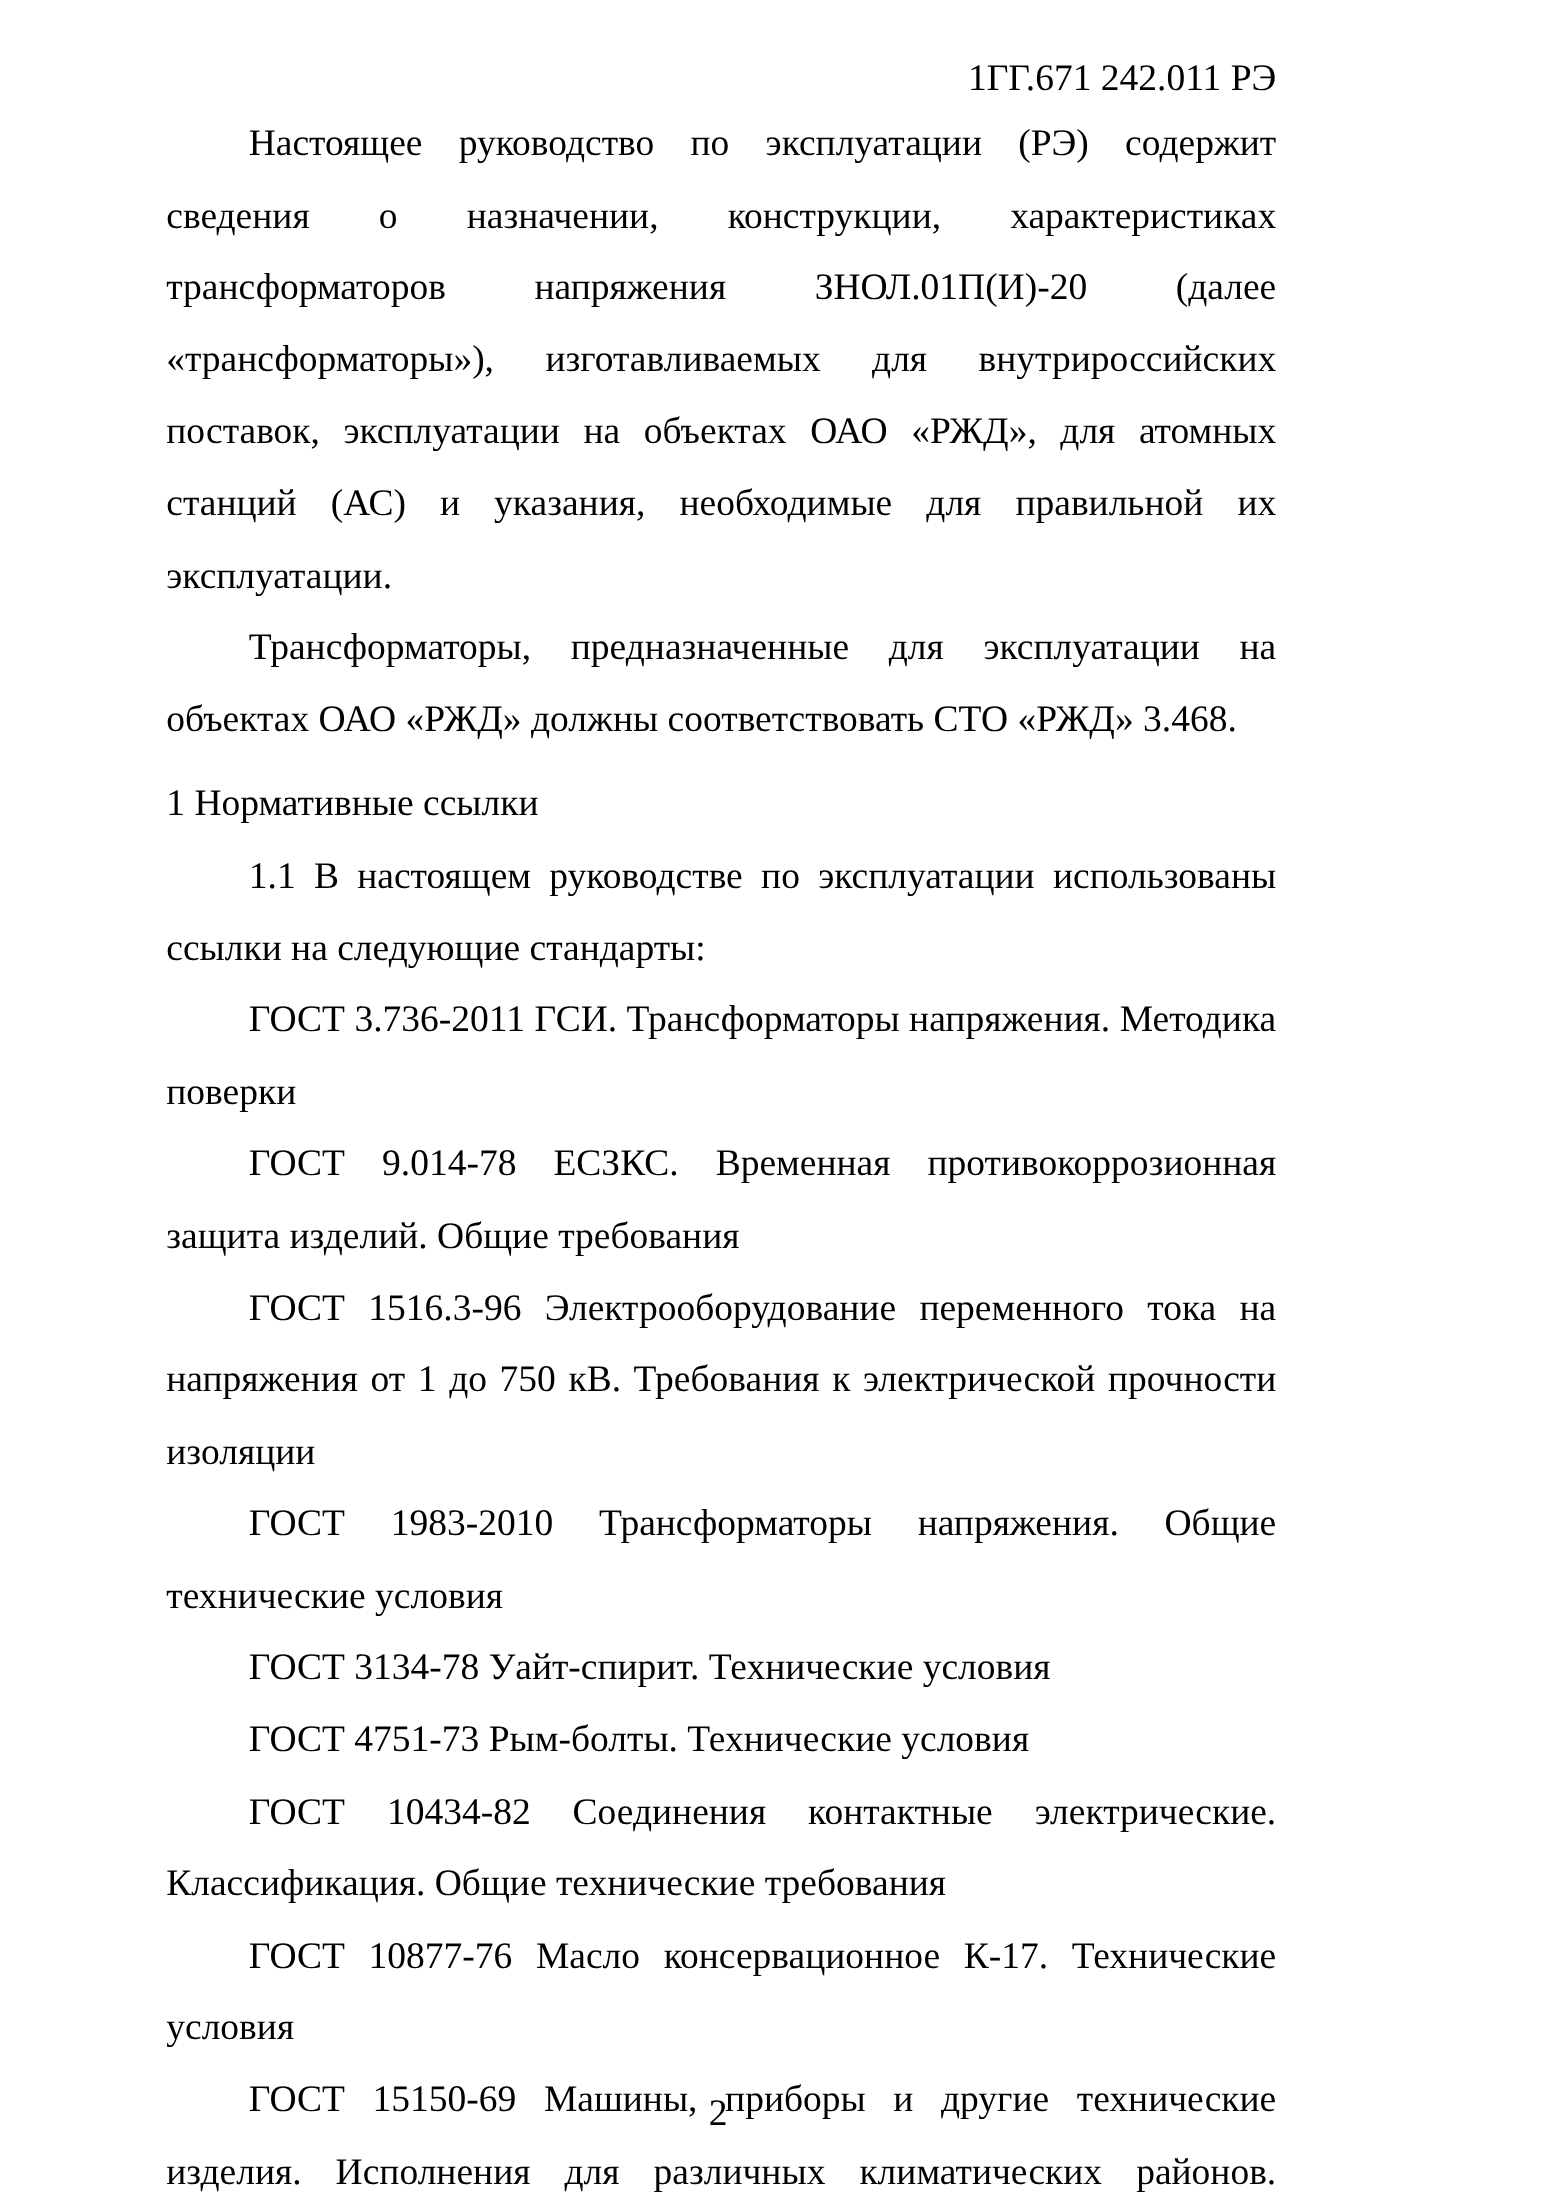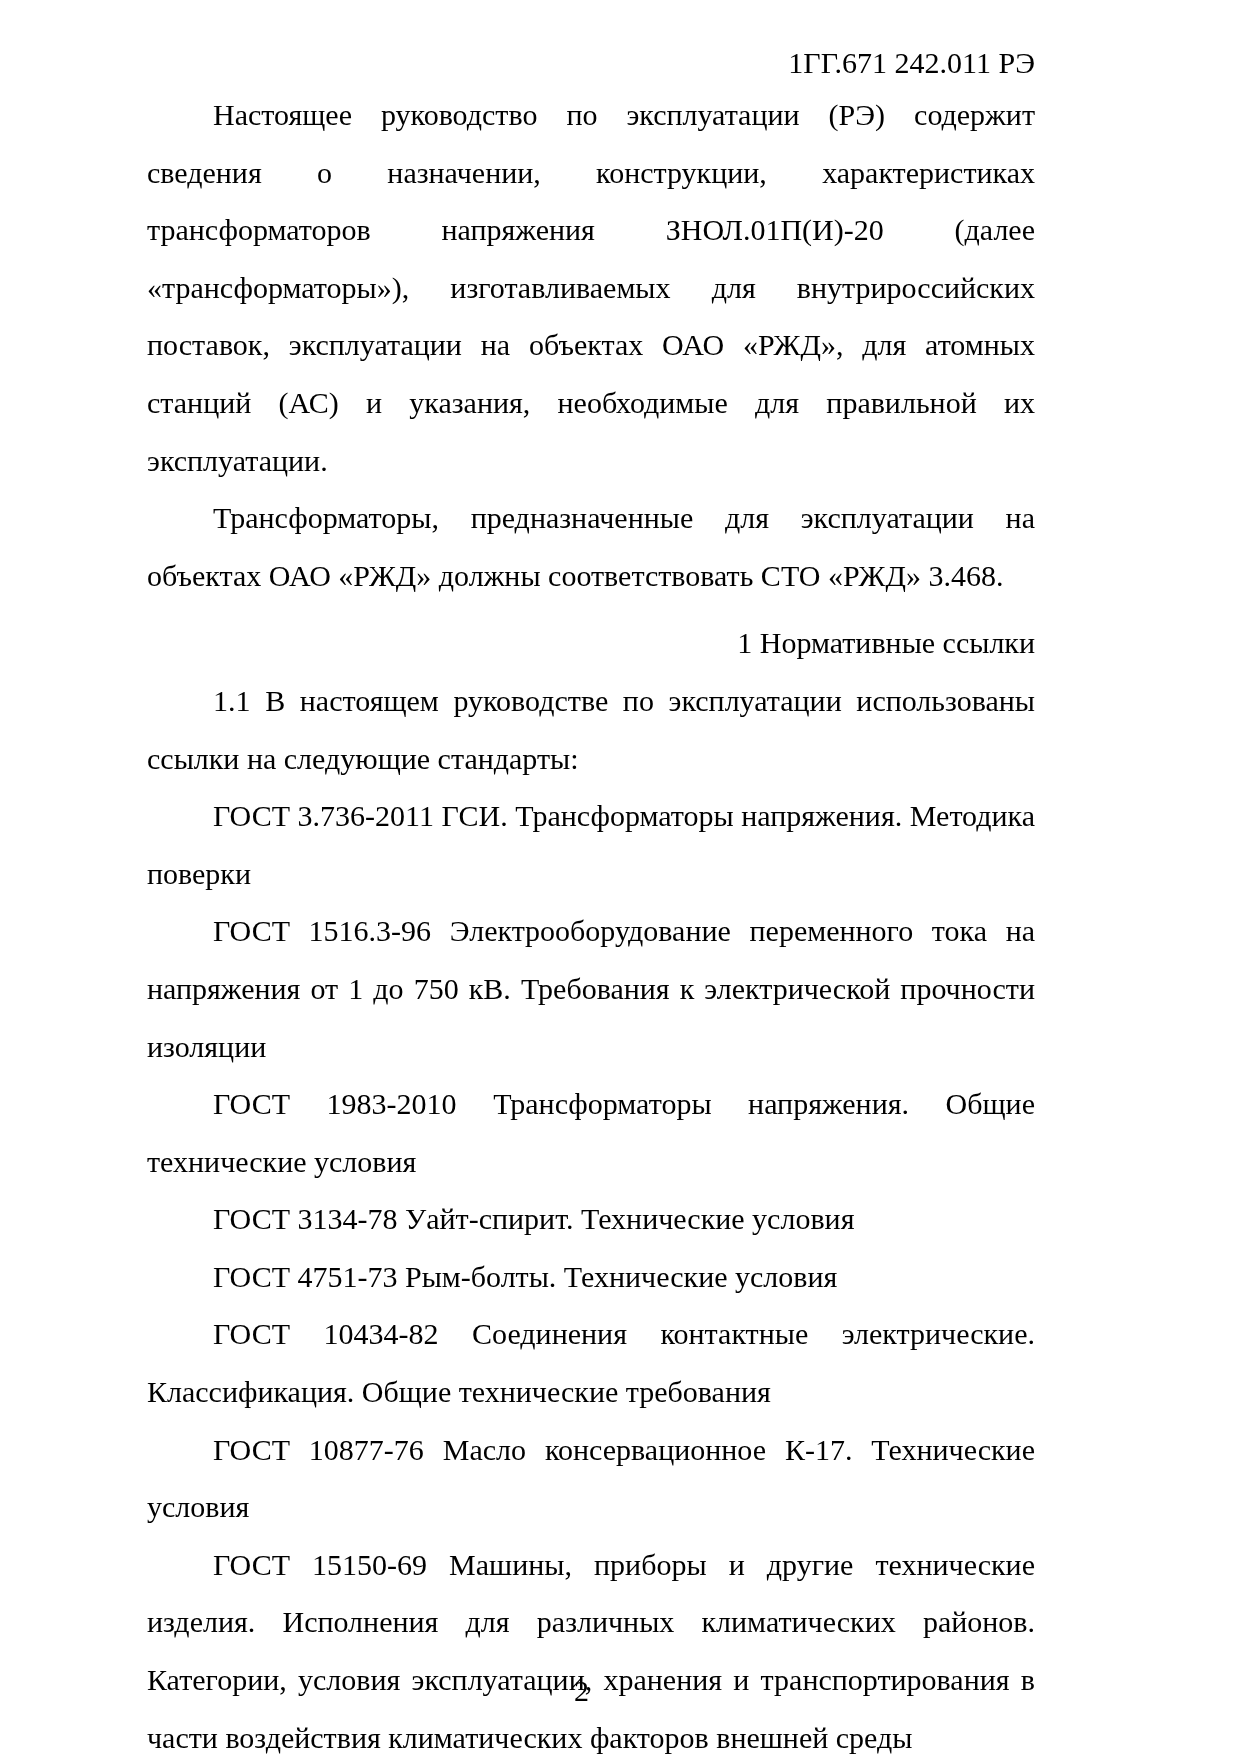--- a/index.html
+++ b/index.html
@@ -8,21 +8,20 @@
     background: #ffffff;
   }
   .page {
     position: relative;
     width: 1149px;
     height: 1755px;
     background: #ffffff;
     color: #000000;
     font-family: "Liberation Serif", serif;
     overflow: hidden;
-    padding-left: 14px;
   }
   .doc-code {
     padding-top: 40px;
     margin: 0 128px 0 133px;
     text-align: right;
     font-size: 30px;
     line-height: 46px;
   }
   .body-text {
     margin: 0 128px 0 133px;
@@ -30,21 +29,21 @@
     line-height: 57.6px;
     text-align: justify;
   }
   .body-text p {
     margin: 0;
     text-indent: 66px;
   }
   .heading {
     font-size: 30px;
     font-weight: normal;
-    text-align: right;
+    text-align: left;
     text-indent: 0;
     margin: 10px 0 0 0;
     line-height: 57.6px;
   }
   .page-number {
     position: absolute;
     bottom: 48px;
     left: 0;
     right: 0;
     text-align: center;
@@ -64,20 +63,21 @@
     <p>Настоящее руководство по эксплуатации (РЭ) содержит сведения о назначении, конструкции, характеристиках трансформаторов напряжения ЗНОЛ.01П(И)-20 (далее «трансформаторы»), изготавливаемых для внутрироссийских поставок, эксплуатации на объектах ОАО «РЖД», для атомных станций (АС) и указания, необходимые для правильной их эксплуатации.</p>
 
     <p>Трансформаторы, предназначенные для эксплуатации на объектах ОАО «РЖД» должны соответствовать СТО «РЖД» 3.468.</p>
 
     <h2 class="heading">1 Нормативные ссылки</h2>
 
     <p>1.1  В настоящем руководстве по эксплуатации использованы ссылки на следующие стандарты:</p>
 
     <p>ГОСТ 3.736-2011 ГСИ. Трансформаторы напряжения. Методика поверки</p>
 
+    <p>ГОСТ 9.014-78 ЕСЗКС. Временная противокоррозионная защита изделий. Общие требования</p>
 
     <p>ГОСТ 1516.3-96 Электрооборудование переменного тока на напряжения от 1 до 750 кВ. Требования к электрической прочности изоляции</p>
 
     <p>ГОСТ 1983-2010 Трансформаторы напряжения. Общие технические условия</p>
 
     <p>ГОСТ 3134-78 Уайт-спирит. Технические условия</p>
 
     <p>ГОСТ 4751-73 Рым-болты. Технические условия</p>
 
 

